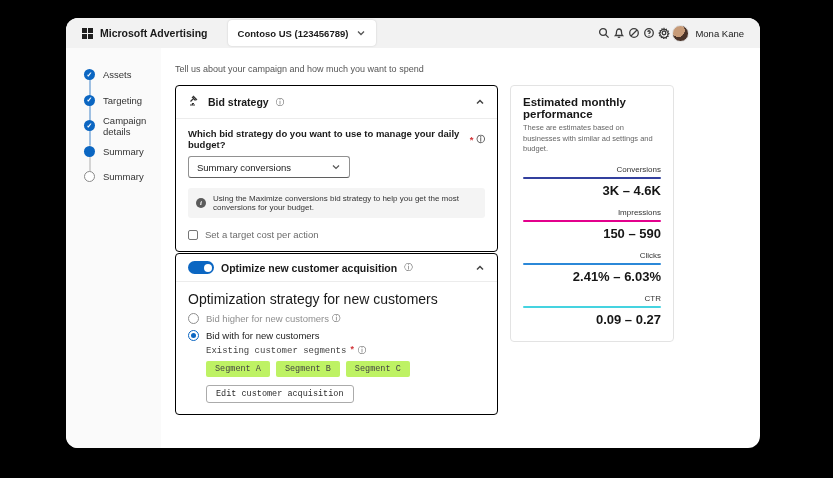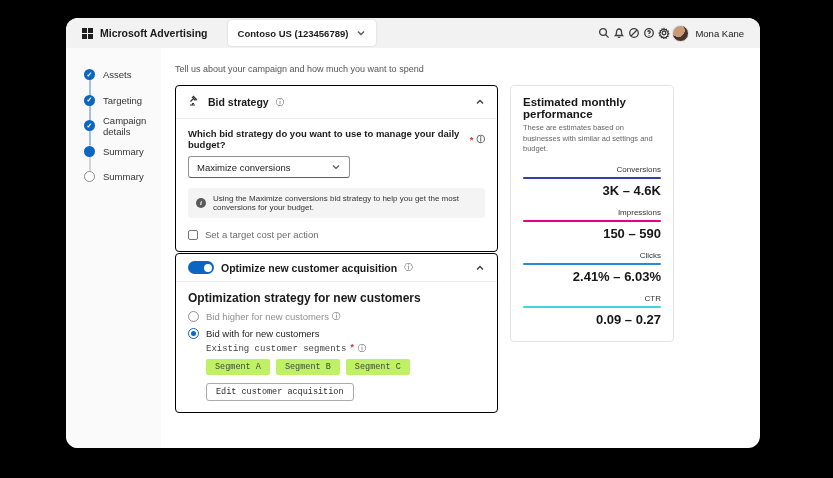--- a/index.html
+++ b/index.html
@@ -61,21 +61,21 @@
   .msg-bar { margin-top:10px; background:#f4f4f4; border-radius:3px; padding:6px 8px; display:flex; align-items:center; gap:7px; }
   .msg-ic { width:10px; height:10px; border-radius:50%; background:#5b5b5b; color:#fff; font-size:7px; font-style:italic; font-weight:700; display:flex; align-items:center; justify-content:center; flex:0 0 auto; font-family:"Liberation Serif", serif; }
   .msg-txt { font-size:8px; color:#333; }
   .chk-row { margin-top:11px; display:flex; align-items:center; gap:7px; cursor:pointer; }
   .chk-box { width:10px; height:10px; border:1.2px solid #767676; border-radius:2px; background:#fff; flex:0 0 auto; }
   .chk-label { font-size:9.5px; color:#6b6b6b; }
 
   .toggle { width:26px; height:13px; border-radius:7px; background:#0b66c2; position:relative; flex:0 0 auto; cursor:pointer; }
   .toggle::after { content:""; position:absolute; right:2.5px; top:2.5px; width:8px; height:8px; border-radius:50%; background:#fff; }
 
-  .group-label { font-size:12px; font-weight:700; color:#1a1a1a; }
+  .group-label { font-size:14px; font-weight:400; color:#1a1a1a; }
   .radio-row { display:flex; align-items:center; gap:7px; margin-top:6px; cursor:pointer; }
   .radio { width:11px; height:11px; border-radius:50%; border:1.2px solid #8f8f8f; background:#fff; flex:0 0 auto; position:relative; }
   .radio.sel { border-color:#0b66c2; }
   .radio.sel::after { content:""; position:absolute; left:2px; top:2px; width:5px; height:5px; border-radius:50%; background:#0b66c2; }
   .radio-label { font-size:9.5px; color:#222; display:flex; align-items:center; gap:3px; }
   .radio-row.disabled .radio-label { color:#8f8f8f; }
   .nest { margin-left:18px; margin-top:5px;font-family:Liberation Mono, monospace; }
   .seg-label { font-size:9px; color:#444; display:flex; align-items:center; gap:3px; }
   .chips { display:flex; gap:6px; margin-top:5px; }
   .chip { background:#bef264; border-radius:2px; padding:3px 9px; font-size:8.5px; color:#444; cursor:pointer; }
@@ -208,21 +208,21 @@
                     </svg>
                   </span>
               </div>
               <div class="card-body">
                 <div class="q-label">
                   <span>Which bid strategy do you want to use to manage your daily budget?</span>
                   <span class="req">*</span>
                   <span class="info-i">ⓘ</span>
                 </div>
                 <div class="select">
-                  <span class="select-val">Maximize conversions</span>
+                  <span class="select-val">Summary conversions</span>
                   <span class="chev-dn">
                       <svg viewBox="0 0 10 10" width="9" height="9">
                         <polyline points="2,3.5 5,6.5 8,3.5" stroke="#555" fill="none" stroke-width="1.2"></polyline>
                       </svg>
                     </span>
                 </div>
                 <div class="msg-bar">
                   <span class="msg-ic">i</span>
                   <span class="msg-txt">Using the Maximize conversions bid strategy to help you get the most conversions for your budget.</span>
                 </div>

